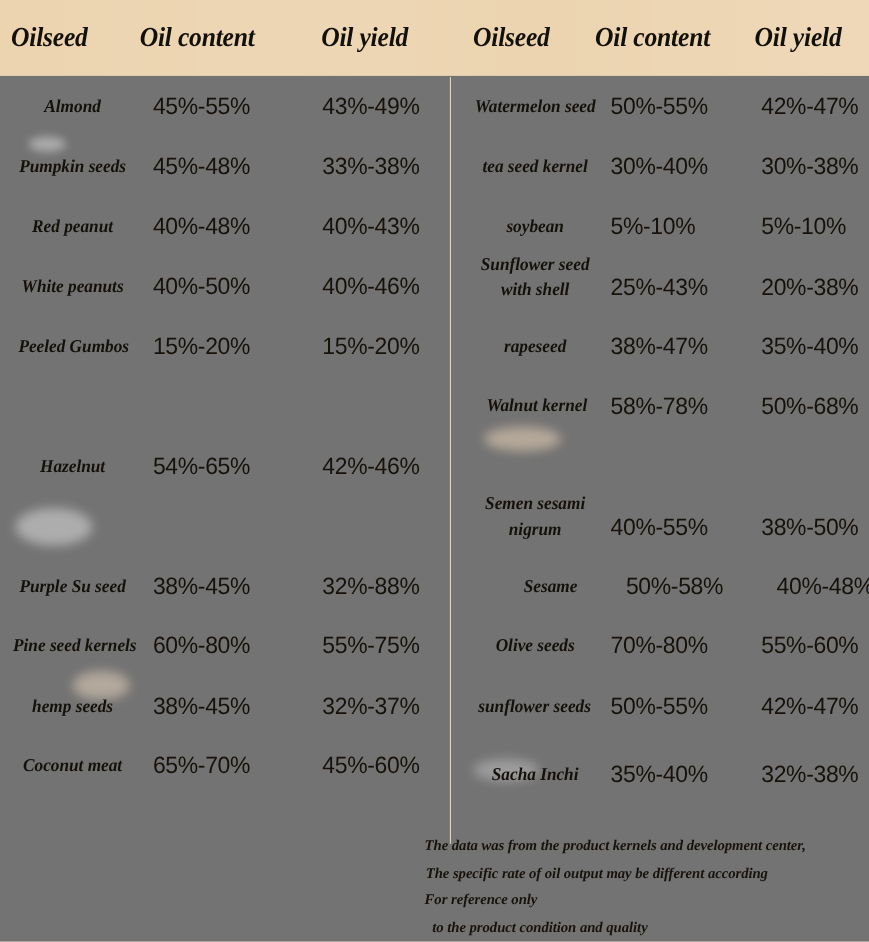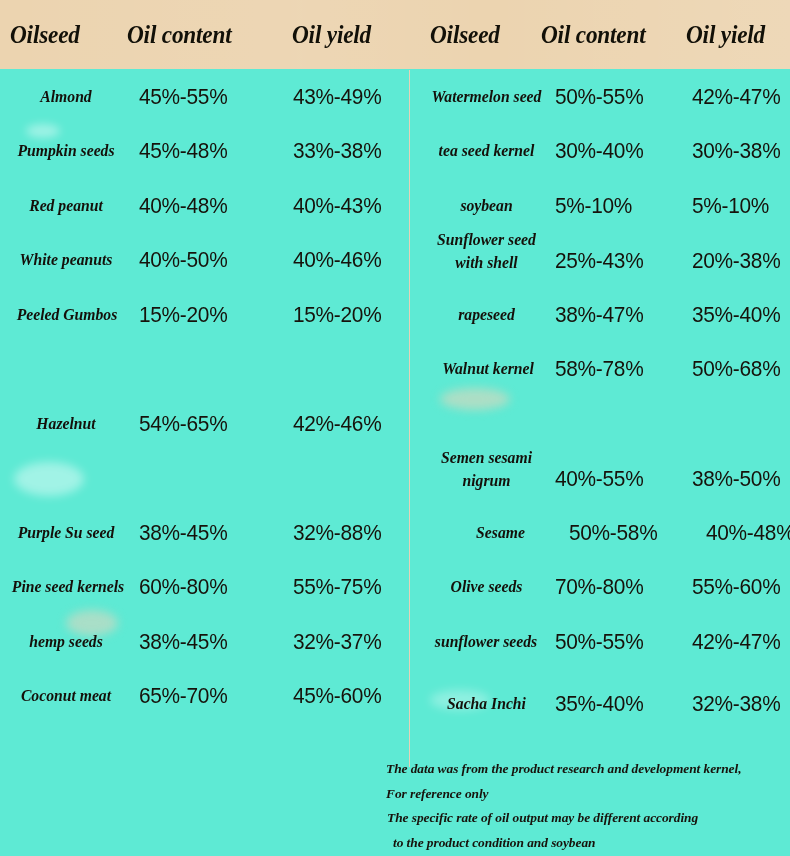--- a/index.html
+++ b/index.html
@@ -10,21 +10,21 @@
     width: 790px;
     height: 856px;
     background: #f9efe1;
     font-family: "Liberation Serif", serif;
     overflow: hidden;
   }
   #sheet {
     position: relative;
     width: 790px;
     height: 856px;
-    background: #5eead4;
+    background: #737373;
     overflow: hidden;
   }
 
   
   .header-band {
     position: absolute;
     left: 0;
     top: 0;
     width: 790px;
     height: 69px;
@@ -269,19 +269,19 @@
     <div class="val-cell" style="left:145px;">50%-55%</div>
     <div class="val-cell" style="left:282px;">42%-47%</div>
   </div>
   <div class="row" style="left:410px;top:677px;width:380px;">
     <div class="name-cell" style="left:4px;width:145px;">Sacha Inchi</div>
     <div class="val-cell" style="left:145px;">35%-40%</div>
     <div class="val-cell" style="left:282px;">32%-38%</div>
   </div>
 
   <div class="footnote">
-    <div class="footnote-line">The data was from the product research and development kernel,</div>
+    <div class="footnote-line">The data was from the product kernels and development center,</div>
+    <div class="footnote-line" style="padding-left:1px;">The specific rate of oil output may be different according</div>
     <div class="footnote-line">For reference only</div>
-    <div class="footnote-line" style="padding-left:1px;">The specific rate of oil output may be different according</div>
-    <div class="footnote-line" style="padding-left:7px;">to the product condition and soybean</div>
+    <div class="footnote-line" style="padding-left:7px;">to the product condition and quality</div>
   </div>
 
 </div>
 
 </body></html>

